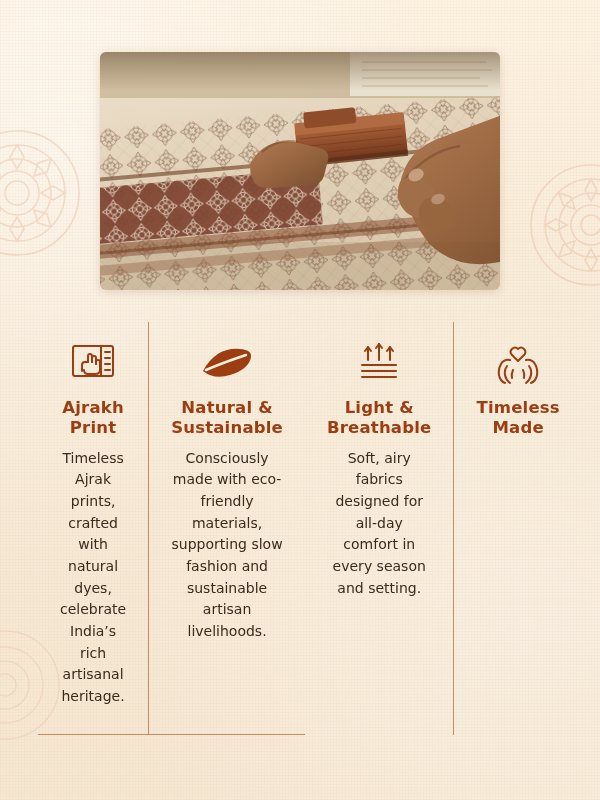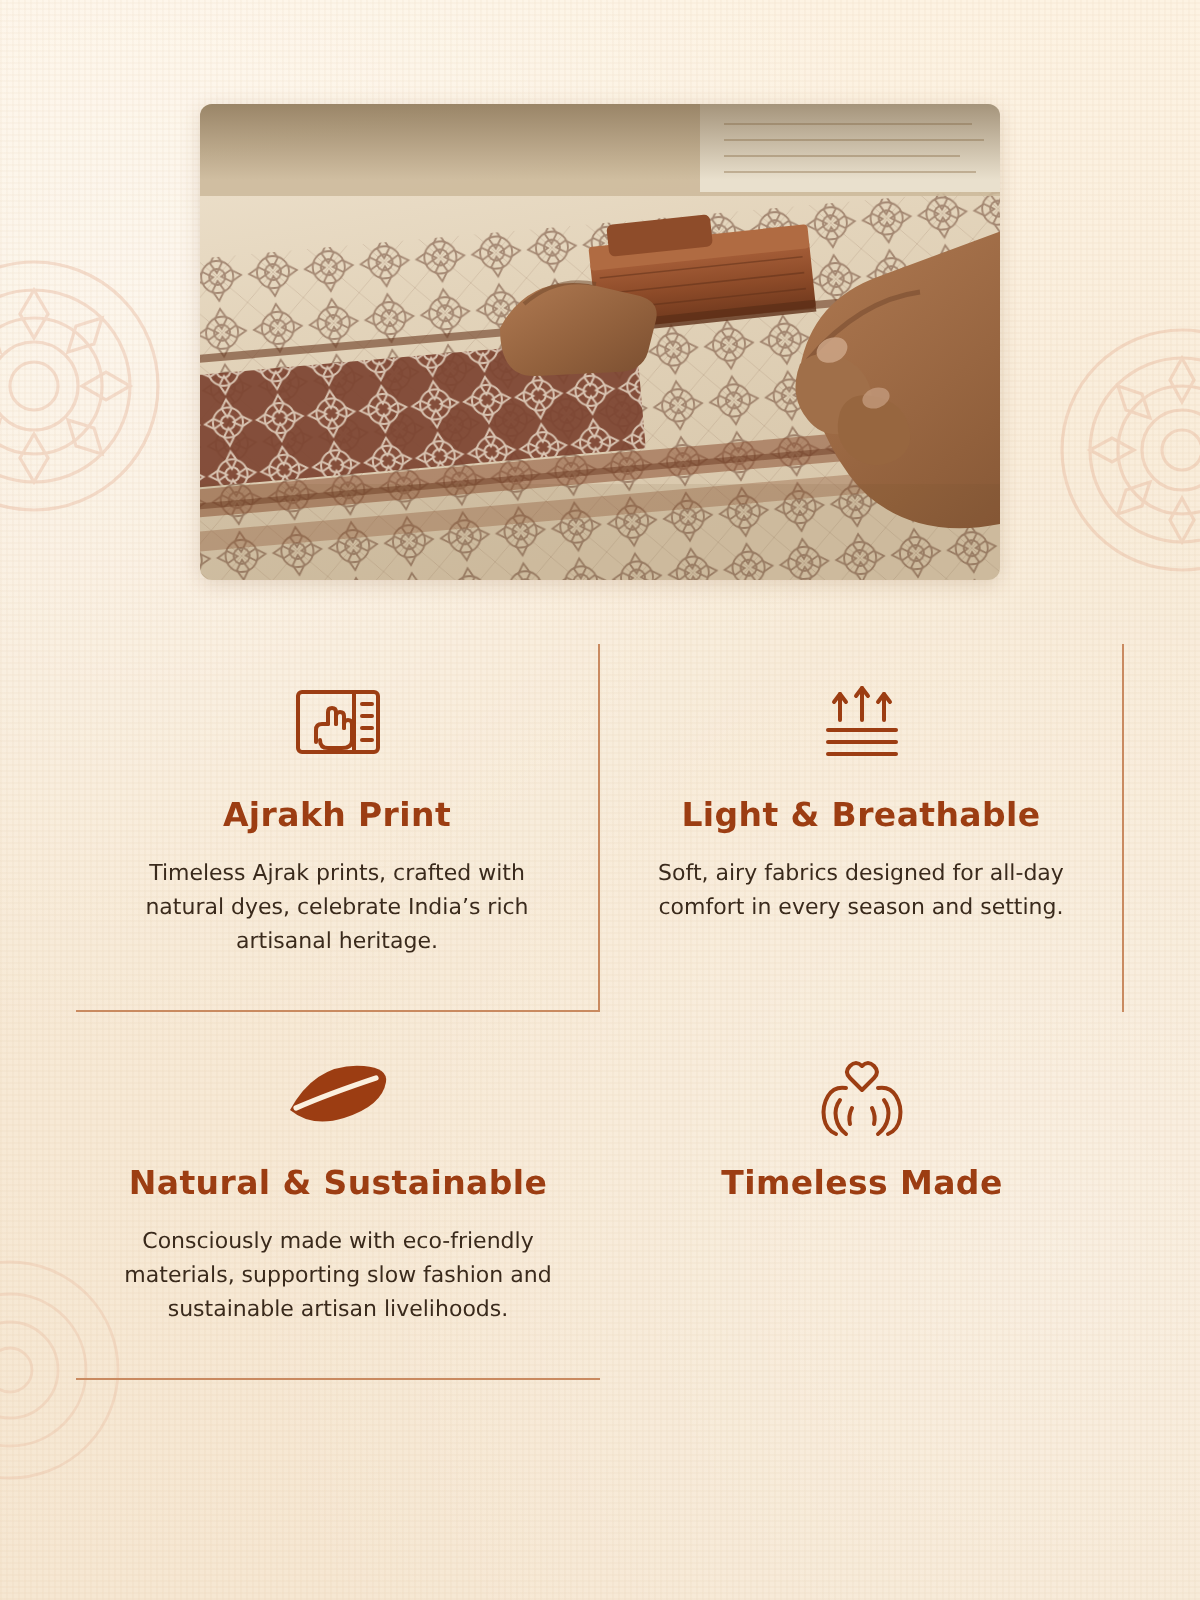--- a/index.html
+++ b/index.html
@@ -58,21 +58,21 @@
   }
   .hero-svg { display: block; width: 400px; height: 238px; }
 
   
   .grid {
     position: absolute;
     left: 38px;
     top: 322px;
     width: 524px;
     display: grid;
-    grid-template-columns: 1fr 1fr;
+    grid-template-columns: 1fr 1fr 1fr 1fr;
     grid-template-rows: auto auto;
   }
   .cell {
     padding: 14px 22px 22px 22px;
     text-align: center;
     box-sizing: border-box;
   }
   
   .cell.c0 { border-right: 1px solid #c98a60; border-bottom: 1px solid #c98a60; }
   .cell.c1 { border-bottom: 1px solid #c98a60; }
@@ -89,21 +89,21 @@
     font-family: "DejaVu Sans", sans-serif;
     font-weight: bold;
     font-size: 16.5px;
     color: #9c3d12;
     letter-spacing: .2px;
     margin: 0 0 10px 0;
     line-height: 1.2;
   }
   .feature-desc {
     font-family: "DejaVu Sans", sans-serif;
-    font-size: 11px;
+    font-size: 14px;
     line-height: 1.55;
     color: #3a2a1c;
     margin: 4px auto;
     max-width: 232px;
   }
 </style>
 </head>
 <body>
 
 <div class="page">
@@ -286,51 +286,51 @@
             <path d="M18 21 v-6 q0 -2 2 -2 t2 2 v6"></path>
             <path d="M22 21 v-4 q0 -2 2 -2 t2 2 v6"></path>
             <path d="M26 23 v-2 q0 -2 2 -2 t2 2 v8 q0 4 -5 4 h-7 q-4 0 -4 -4"></path>
           </g>
         </svg>
       </div>
       <h3 class="feature-title">Ajrakh Print</h3>
       <p class="feature-desc">Timeless Ajrak prints, crafted with natural dyes, celebrate India’s rich artisanal heritage.</p>
     </div>
 
+    <div class="cell c1">
+      <div class="icon-box">
+        <svg width="54" height="40" viewBox="0 0 54 40">
+          <path d="M3 28 Q16 4 40 6 Q52 7 51 14 Q49 26 30 32 Q14 37 3 28 Z" fill="#9c3d12"></path>
+          <path d="M6 27 Q22 20 46 12" fill="none" stroke="#fbf0de" stroke-width="2.6" stroke-linecap="round"></path>
+        </svg>
+      </div>
+      <h3 class="feature-title">Natural &amp; Sustainable</h3>
+      <p class="feature-desc">Consciously made with eco-friendly materials, supporting slow fashion and sustainable artisan livelihoods.</p>
+    </div>
+
     <div class="cell c2">
       <div class="icon-box">
         <svg width="46" height="46" viewBox="0 0 46 46">
           <g fill="none" stroke="#9c3d12" stroke-width="2" stroke-linecap="round">
             <path d="M12 20 V7"></path>
               <path d="M12 7 l-3 4 M12 7 l3 4"></path>
             <path d="M23 20 V4"></path>
               <path d="M23 4 l-3 4 M23 4 l3 4"></path>
             <path d="M34 20 V7"></path>
               <path d="M34 7 l-3 4 M34 7 l3 4"></path>
             <path d="M6 25 H40"></path>
             <path d="M6 31 H40"></path>
             <path d="M6 37 H40"></path>
           </g>
         </svg>
       </div>
       <h3 class="feature-title">Light &amp; Breathable</h3>
       <p class="feature-desc">Soft, airy fabrics designed for all-day comfort in every season and setting.</p>
     </div>
 
-    <div class="cell c1">
-      <div class="icon-box">
-        <svg width="54" height="40" viewBox="0 0 54 40">
-          <path d="M3 28 Q16 4 40 6 Q52 7 51 14 Q49 26 30 32 Q14 37 3 28 Z" fill="#9c3d12"></path>
-          <path d="M6 27 Q22 20 46 12" fill="none" stroke="#fbf0de" stroke-width="2.6" stroke-linecap="round"></path>
-        </svg>
-      </div>
-      <h3 class="feature-title">Natural &amp; Sustainable</h3>
-      <p class="feature-desc">Consciously made with eco-friendly materials, supporting slow fashion and sustainable artisan livelihoods.</p>
-    </div>
-
     <div class="cell c3">
       <div class="icon-box">
         <svg width="50" height="46" viewBox="0 0 50 46">
           <g fill="none" stroke="#9c3d12" stroke-width="2" stroke-linejoin="round" stroke-linecap="round">
             <path d="M25 21 l-6 -6 q-3 -3 0 -6 q3 -3 6 0 q3 -3 6 0 q3 3 0 6 z"></path>
             <path d="M17 20 q-6 -1 -9 4 q-3 5 -2 11 q1 6 6 8"></path>
             <path d="M33 20 q6 -1 9 4 q3 5 2 11 q-1 6 -6 8"></path>
             <path d="M14 26 q-3 4 -2 9 q1 5 5 8"></path>
             <path d="M36 26 q3 4 2 9 q-1 5 -5 8"></path>
             <path d="M20 30 q-2 4 -1 8"></path>

